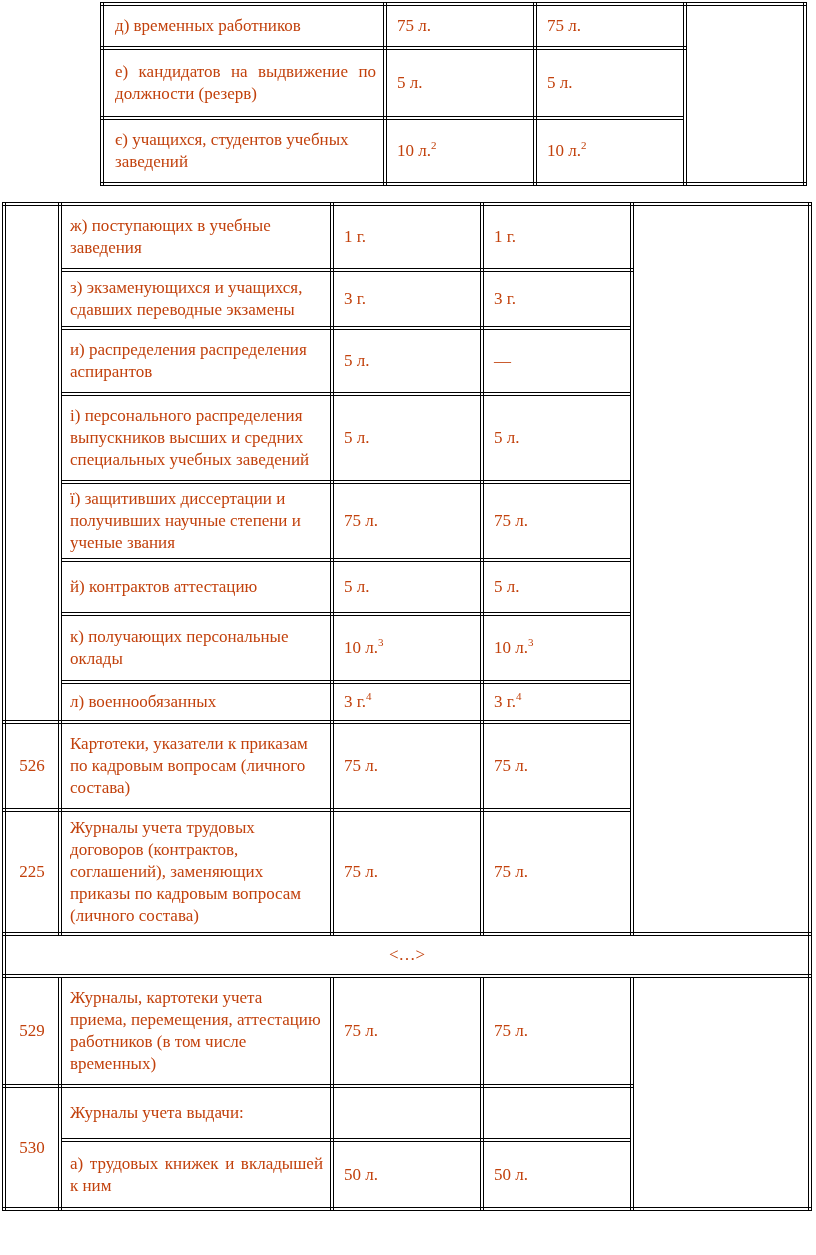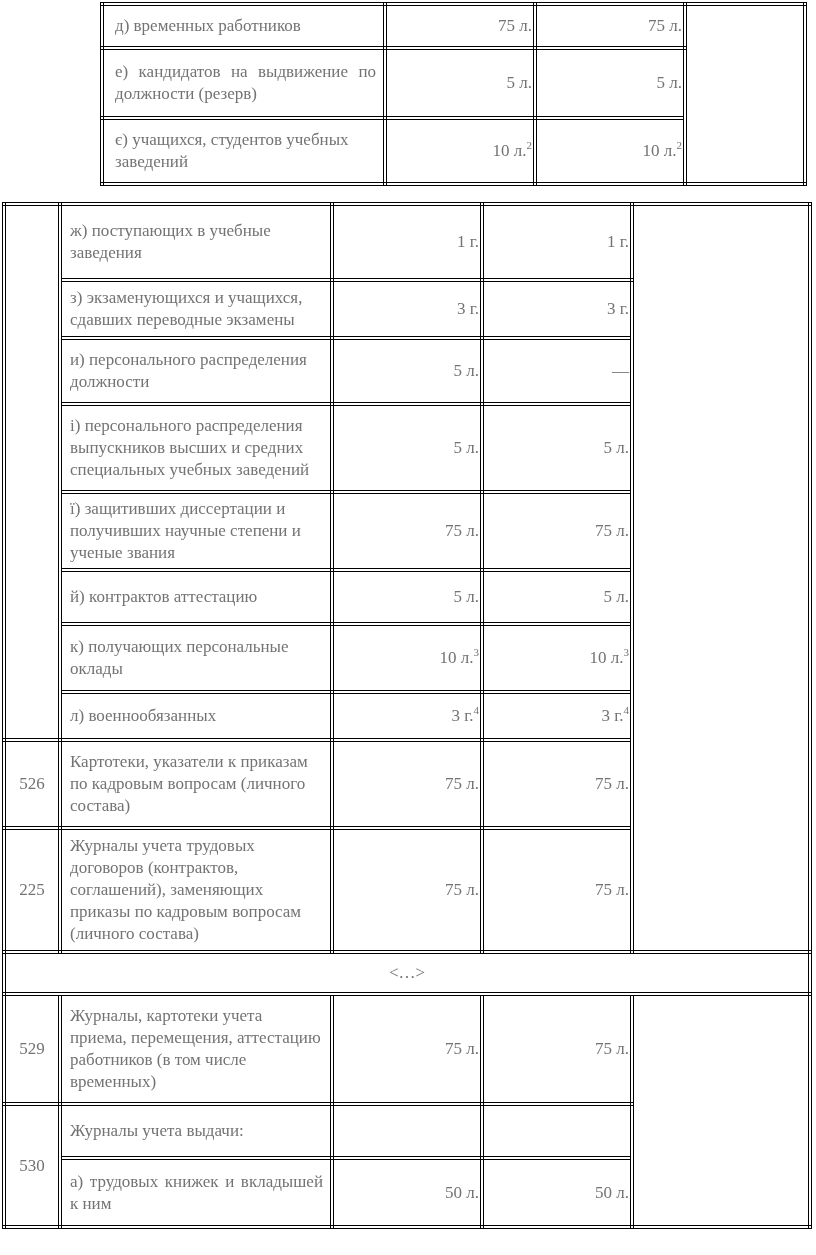--- a/index.html
+++ b/index.html
@@ -2,41 +2,41 @@
 <html><head>
 <meta charset="utf-8">
 <style>
   * { margin: 0; padding: 0; box-sizing: border-box; }
   html, body { background: #ffffff; }
   .page {
     position: relative;
     width: 816px;
     height: 1255px;
     background: #ffffff;
-    color: #737373;
+    color: #c2410c;
     font-family: "Liberation Serif", "DejaVu Serif", serif;
     font-size: 17px;
     line-height: 22px;
     overflow: hidden;
   }
   table.doc {
     position: absolute;
     border-collapse: collapse;
     table-layout: fixed;
     background: #ffffff;
   }
   table.doc td {
     border: 4px double #000000;
     vertical-align: middle;
     background: #ffffff;
     overflow: hidden;
   }
   td.desc { text-align: left; padding: 3px 7px 3px 8px; }
   td.desc.just { text-align: justify; border-radius: 19px; }
-  td.val  { text-align: right; padding: 2px 1px; }
+  td.val  { text-align: left; padding: 2px 10px; }
   td.num  { text-align: center; padding: 8px 2px; }
   td.note { padding: 0; }
   td.ell  { text-align: center; padding: 2px; }
   sup.fn {
     font-size: 11px;
     line-height: 0;
     vertical-align: super;
   }
   
   table.top { left: 100px; top: 2px; width: 703px; }
@@ -87,34 +87,34 @@
 
   <table class="doc main">
     <colgroup>
         <col class="c1">
         <col class="c2">
         <col class="c3">
         <col class="c4">
         <col class="c5">
       </colgroup>
     <tbody>
-      <tr style="height:76px">
+      <tr style="height:66px">
         <td class="num" rowspan="8"></td>
         <td class="desc">ж) поступающих в учебные заведения</td>
         <td class="val"><span>1 г.</span></td>
         <td class="val"><span>1 г.</span></td>
         <td class="note" rowspan="10"></td>
       </tr>
       <tr style="height:58px">
         <td class="desc">з) экзаменующихся и учащихся, сдавших переводные экзамены</td>
         <td class="val"><span>3 г.</span></td>
         <td class="val"><span>3 г.</span></td>
       </tr>
       <tr style="height:66px">
-        <td class="desc">и) персонального распределения должности</td>
+        <td class="desc">и) распределения распределения аспирантов</td>
         <td class="val"><span>5 л.</span></td>
         <td class="val"><span>—</span></td>
       </tr>
       <tr style="height:88px">
         <td class="desc">і) персонального распределения выпускников высших и средних специальных учебных заведений</td>
         <td class="val"><span>5 л.</span></td>
         <td class="val"><span>5 л.</span></td>
       </tr>
       <tr style="height:78px">
         <td class="desc">ї) защитивших диссертации и получивших научные степени и ученые звания</td>
@@ -124,21 +124,21 @@
       <tr style="height:54px">
         <td class="desc">й) контрактов аттестацию</td>
         <td class="val"><span>5 л.</span></td>
         <td class="val"><span>5 л.</span></td>
       </tr>
       <tr style="height:68px">
         <td class="desc">к) получающих персональные оклады</td>
         <td class="val"><span>10 л.</span><sup class="fn">3</sup></td>
         <td class="val"><span>10 л.</span><sup class="fn">3</sup></td>
       </tr>
-      <tr style="height:48px">
+      <tr style="height:40px">
         <td class="desc">л) военнообязанных</td>
         <td class="val"><span>3 г.</span><sup class="fn">4</sup></td>
         <td class="val"><span>3 г.</span><sup class="fn">4</sup></td>
       </tr>
       <tr style="height:88px">
         <td class="num">526</td>
         <td class="desc">Картотеки, указатели к приказам по кадровым вопросам (личного состава)</td>
         <td class="val"><span>75 л.</span></td>
         <td class="val"><span>75 л.</span></td>
       </tr>

